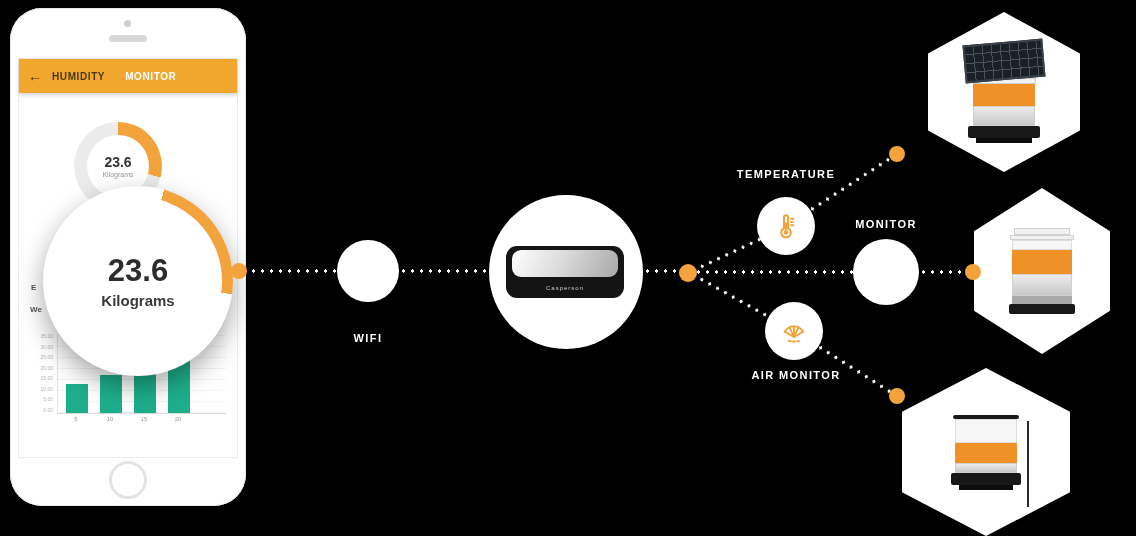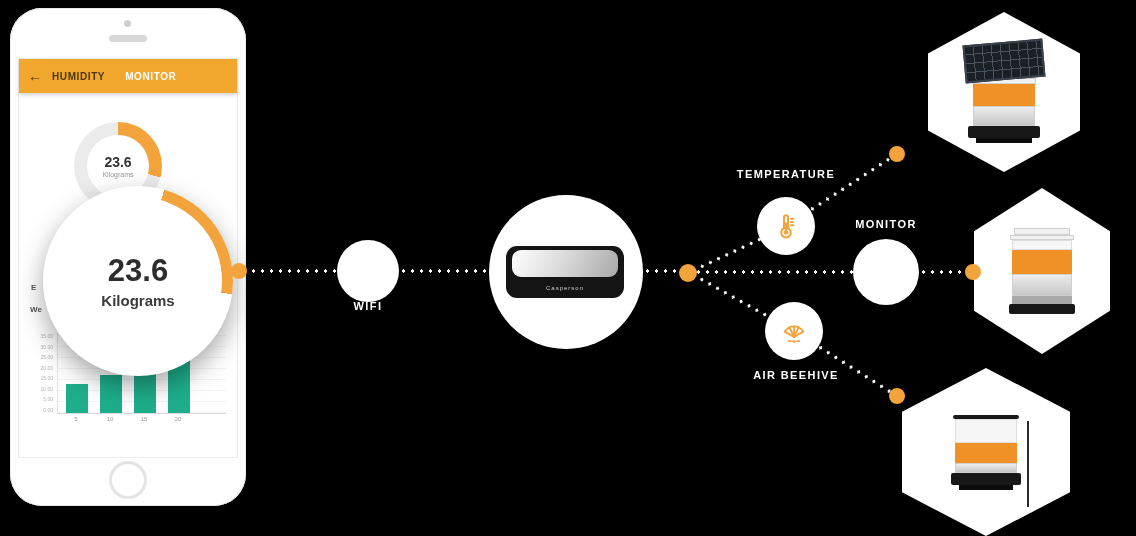--- a/index.html
+++ b/index.html
@@ -155,21 +155,21 @@
       <div class="hive-base" style="width:66px;height:4px;"></div>
       <div class="hive-white" style="width:62px;height:24px;"></div>
       <div class="hive-orange" style="width:62px;height:20px;"></div>
       <div class="hive-light" style="width:62px;height:10px;"></div>
       <div class="hive-base" style="width:70px;height:12px;"></div>
       <div class="hive-foot" style="width:54px;height:5px;"></div>
     </div>
   </div>
 
   <div class="circle" style="left:337px;top:240px;width:62px;height:62px;"></div>
-  <div class="netlabel" style="left:330px;top:300px;width:76px;">WIFI</div>
+  <div class="netlabel" style="left:330px;top:332px;width:76px;">WIFI</div>
 
   <div class="circle" style="left:489px;top:195px;width:154px;height:154px;">
     <div class="router-body">
       <div class="router-top"></div>
       <div class="router-brand">Casperson</div>
     </div>
   </div>
 
   <div class="circle sensor" style="left:757px;top:197px;width:58px;height:58px;">
     <svg viewBox="0 0 24 24" width="32" height="32">
@@ -196,21 +196,21 @@
         <line x1="12" y1="16.5" x2="8.6" y2="9.25"></line>
         <line x1="12" y1="16.5" x2="12" y2="8.5"></line>
         <line x1="12" y1="16.5" x2="15.4" y2="9.25"></line>
         <line x1="12" y1="16.5" x2="18.9" y2="12.5"></line>
         <line x1="8" y1="19.6" x2="9.6" y2="19.6"></line>
         <line x1="11.2" y1="19.9" x2="12.8" y2="19.9"></line>
         <line x1="14.4" y1="19.6" x2="16" y2="19.6"></line>
       </g>
     </svg>
   </div>
-  <div class="netlabel" style="left:716px;top:369px;width:160px;">AIR BEEHIVE</div>
+  <div class="netlabel" style="left:716px;top:369px;width:160px;">AIR MONITOR</div>
 
   <div class="odot" style="left:231px;top:263px;width:16px;height:16px;"></div>
   <div class="odot" style="left:679px;top:264px;width:18px;height:18px;"></div>
   <div class="odot" style="left:889px;top:146px;width:16px;height:16px;"></div>
   <div class="odot" style="left:965px;top:264px;width:16px;height:16px;"></div>
   <div class="odot" style="left:889px;top:388px;width:16px;height:16px;"></div>
 
   <div class="phone">
     <div class="camera-dot"></div>
     <div class="speaker"></div>

